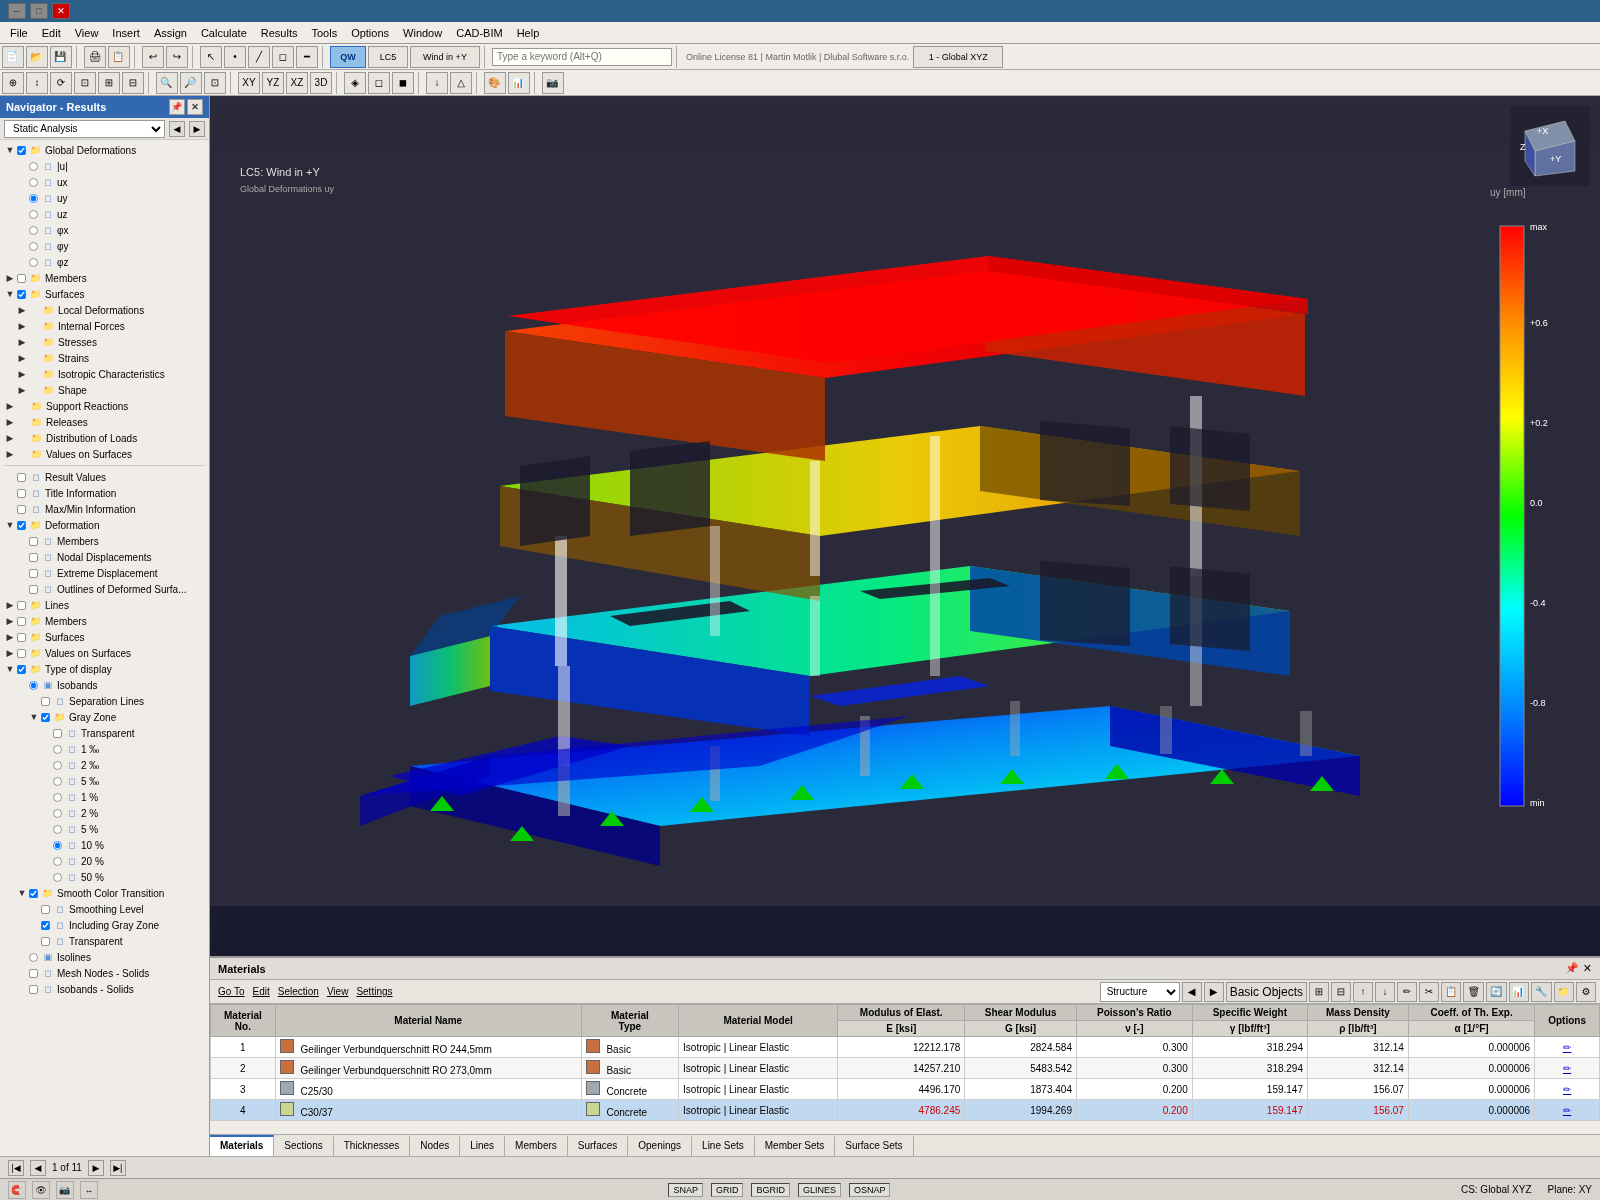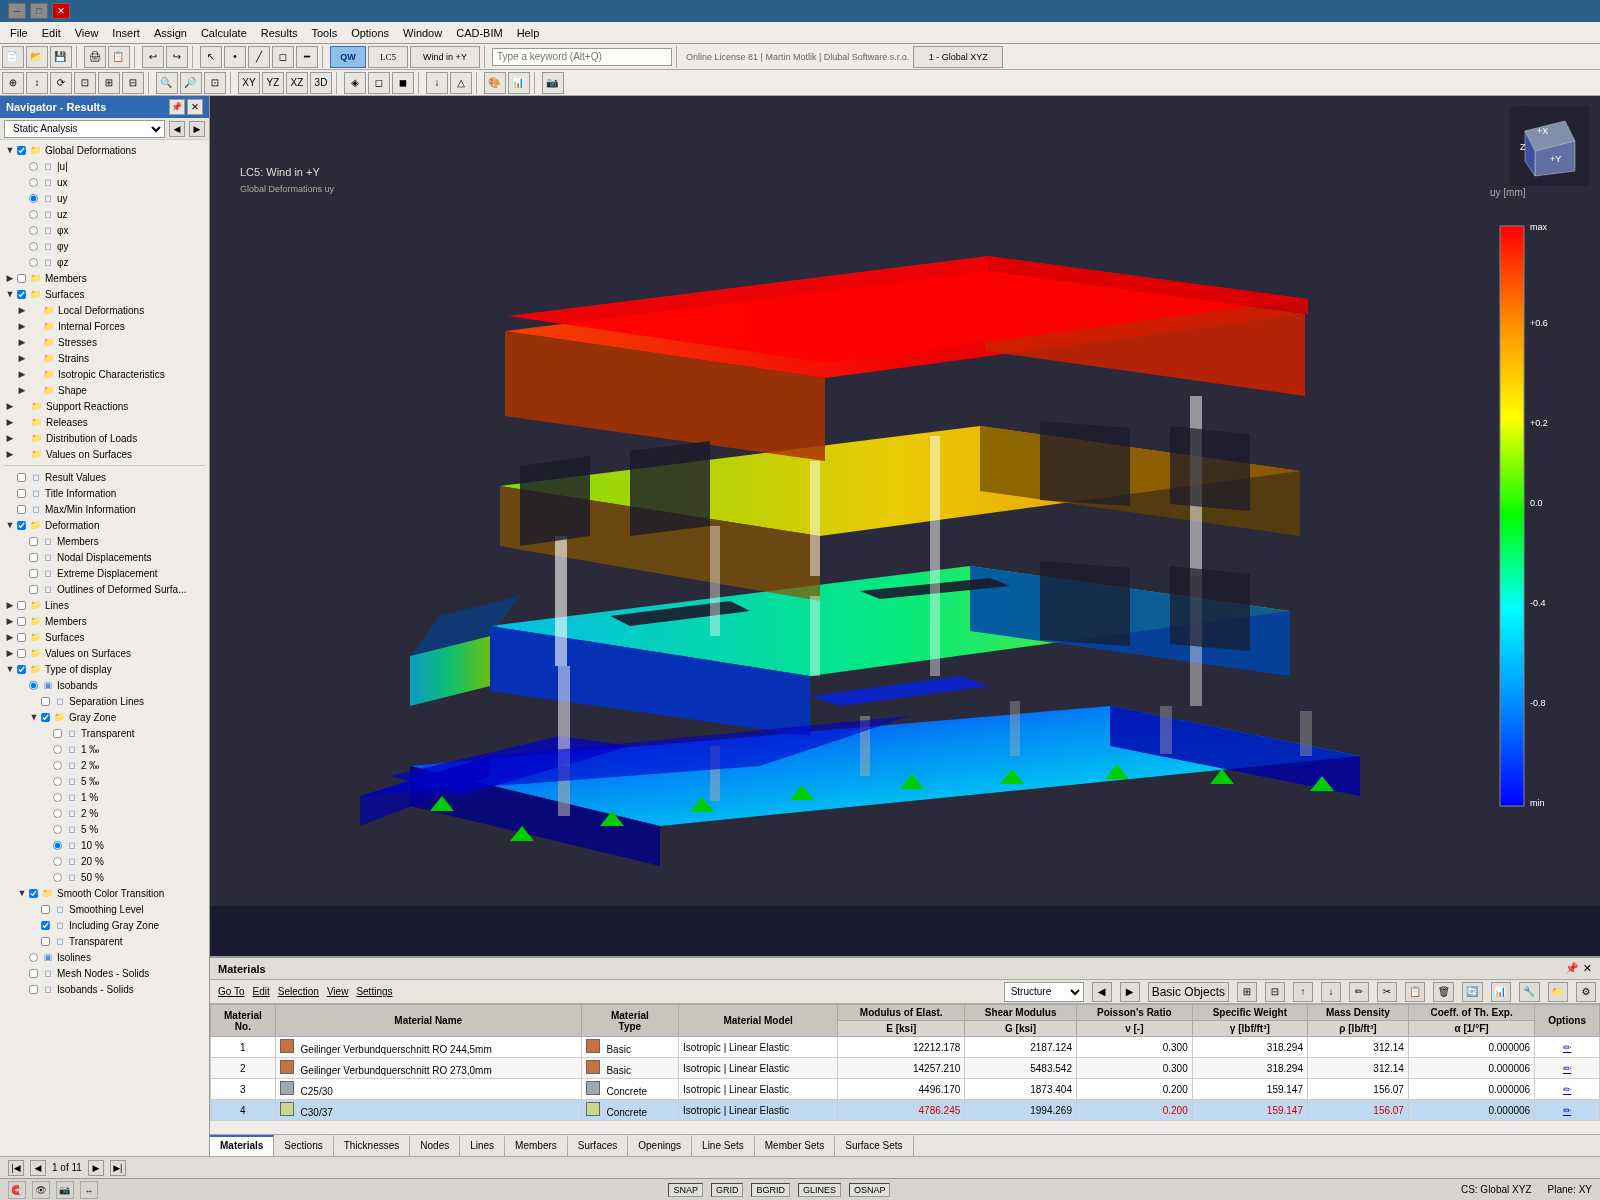--- a/index.html
+++ b/index.html
@@ -140,21 +140,21 @@
   <div class="tb-btn">↩</div>
   <div class="tb-btn">↪</div>
   <div class="tb-sep"></div>
   <div class="tb-btn">↖</div>
   <div class="tb-btn">•</div>
   <div class="tb-btn">╱</div>
   <div class="tb-btn">◻</div>
   <div class="tb-btn">━</div>
   <div class="tb-sep"></div>
   <div class="tb-btn tb-highlight" style="background:#90c0e8; border-color:#316ac5; color:#003080; font-weight:bold; min-width:36px; padding:0 4px; font-size:9px;">QW</div>
-  <div class="tb-btn" style="min-width:40px; padding:0 11px; font-size:9px;font-family:Liberation Serif, serif;">LC5</div>
+  <div class="tb-btn" style="min-width:40px; padding:0 11px; font-size:9px;">LC5</div>
   <div class="tb-btn" style="min-width:70px; padding:0 3px; font-size:9px;">Wind in +Y</div>
   <div class="tb-sep"></div>
   <input type="text" class="tb-dropdown" id="keyword-search" style="width: 180px; background: rgb(255, 255, 248);" placeholder="Type a keyword (Alt+Q)">
   <div class="tb-sep"></div>
   <span style="font-size:9px; color:#666; padding:0 2px;">Online License 81 | Martin Motlik | Dlubal Software s.r.o.</span>
   <div class="tb-btn" style="min-width:90px; padding:0 3px; font-size:9px;">1 - Global XYZ</div>
 </div>
 
 <div id="toolbar2">
   <div class="tb-btn">⊕</div>
@@ -714,21 +714,21 @@
       <div id="bottom-toolbar">
         <div id="bottom-menus" style="display: flex; align-items: center;">
             <div class="bottom-menu">Go To</div>
             <div class="bottom-menu">Edit</div>
             <div class="bottom-menu">Selection</div>
             <div class="bottom-menu">View</div>
             <div class="bottom-menu">Settings</div>
           </div>
         <div style="flex:1"></div>
 
-        <div id="btoolbar-right" style="display:flex; gap:8px; align-items:center;">
+        <div id="btoolbar-right" style="display:flex; gap:2px; align-items:center;">
           <select class="bottom-struct-select" style="width:80px; height:20px; font-size:10px;">
             <option>Structure</option>
           </select>
           <div class="small-tb-btn">◀</div>
           <div class="small-tb-btn">▶</div>
           <div class="small-tb-btn" style="min-width:80px; font-size:12px;">Basic Objects</div>
           <div class="small-tb-btn">⊞</div>
           <div class="small-tb-btn">⊟</div>
           <div class="small-tb-btn">↑</div>
           <div class="small-tb-btn">↓</div>
@@ -775,21 +775,21 @@
     <td>
       <span class="color-swatch" style="background-color:#c87040; margin-right:4px;"></span>
       Geilinger Verbundquerschnitt RO 244,5mm
     </td>
     <td>
       <span class="color-swatch" style="background-color:#c87040; margin-right:4px;"></span>
       Basic
     </td>
     <td class="">Isotropic | Linear Elastic</td>
     <td style="text-align:right; ">12212.178</td>
-    <td style="text-align:right;">2187.124</td>
+    <td style="text-align:right;">2824.584</td>
     <td style="text-align:right; ">0.300</td>
     <td style="text-align:right; ">318.294</td>
     <td style="text-align:right; ">312.14</td>
     <td style="text-align:right;">0.000006</td>
     <td style="text-align:center;"><span style="cursor:pointer; color:#0000cc; text-decoration:underline;">✏</span></td>
   </tr>
               <tr>
     <td style="text-align:center;">2</td>
     <td>
       <span class="color-swatch" style="background-color:#c87040; margin-right:4px;"></span>

